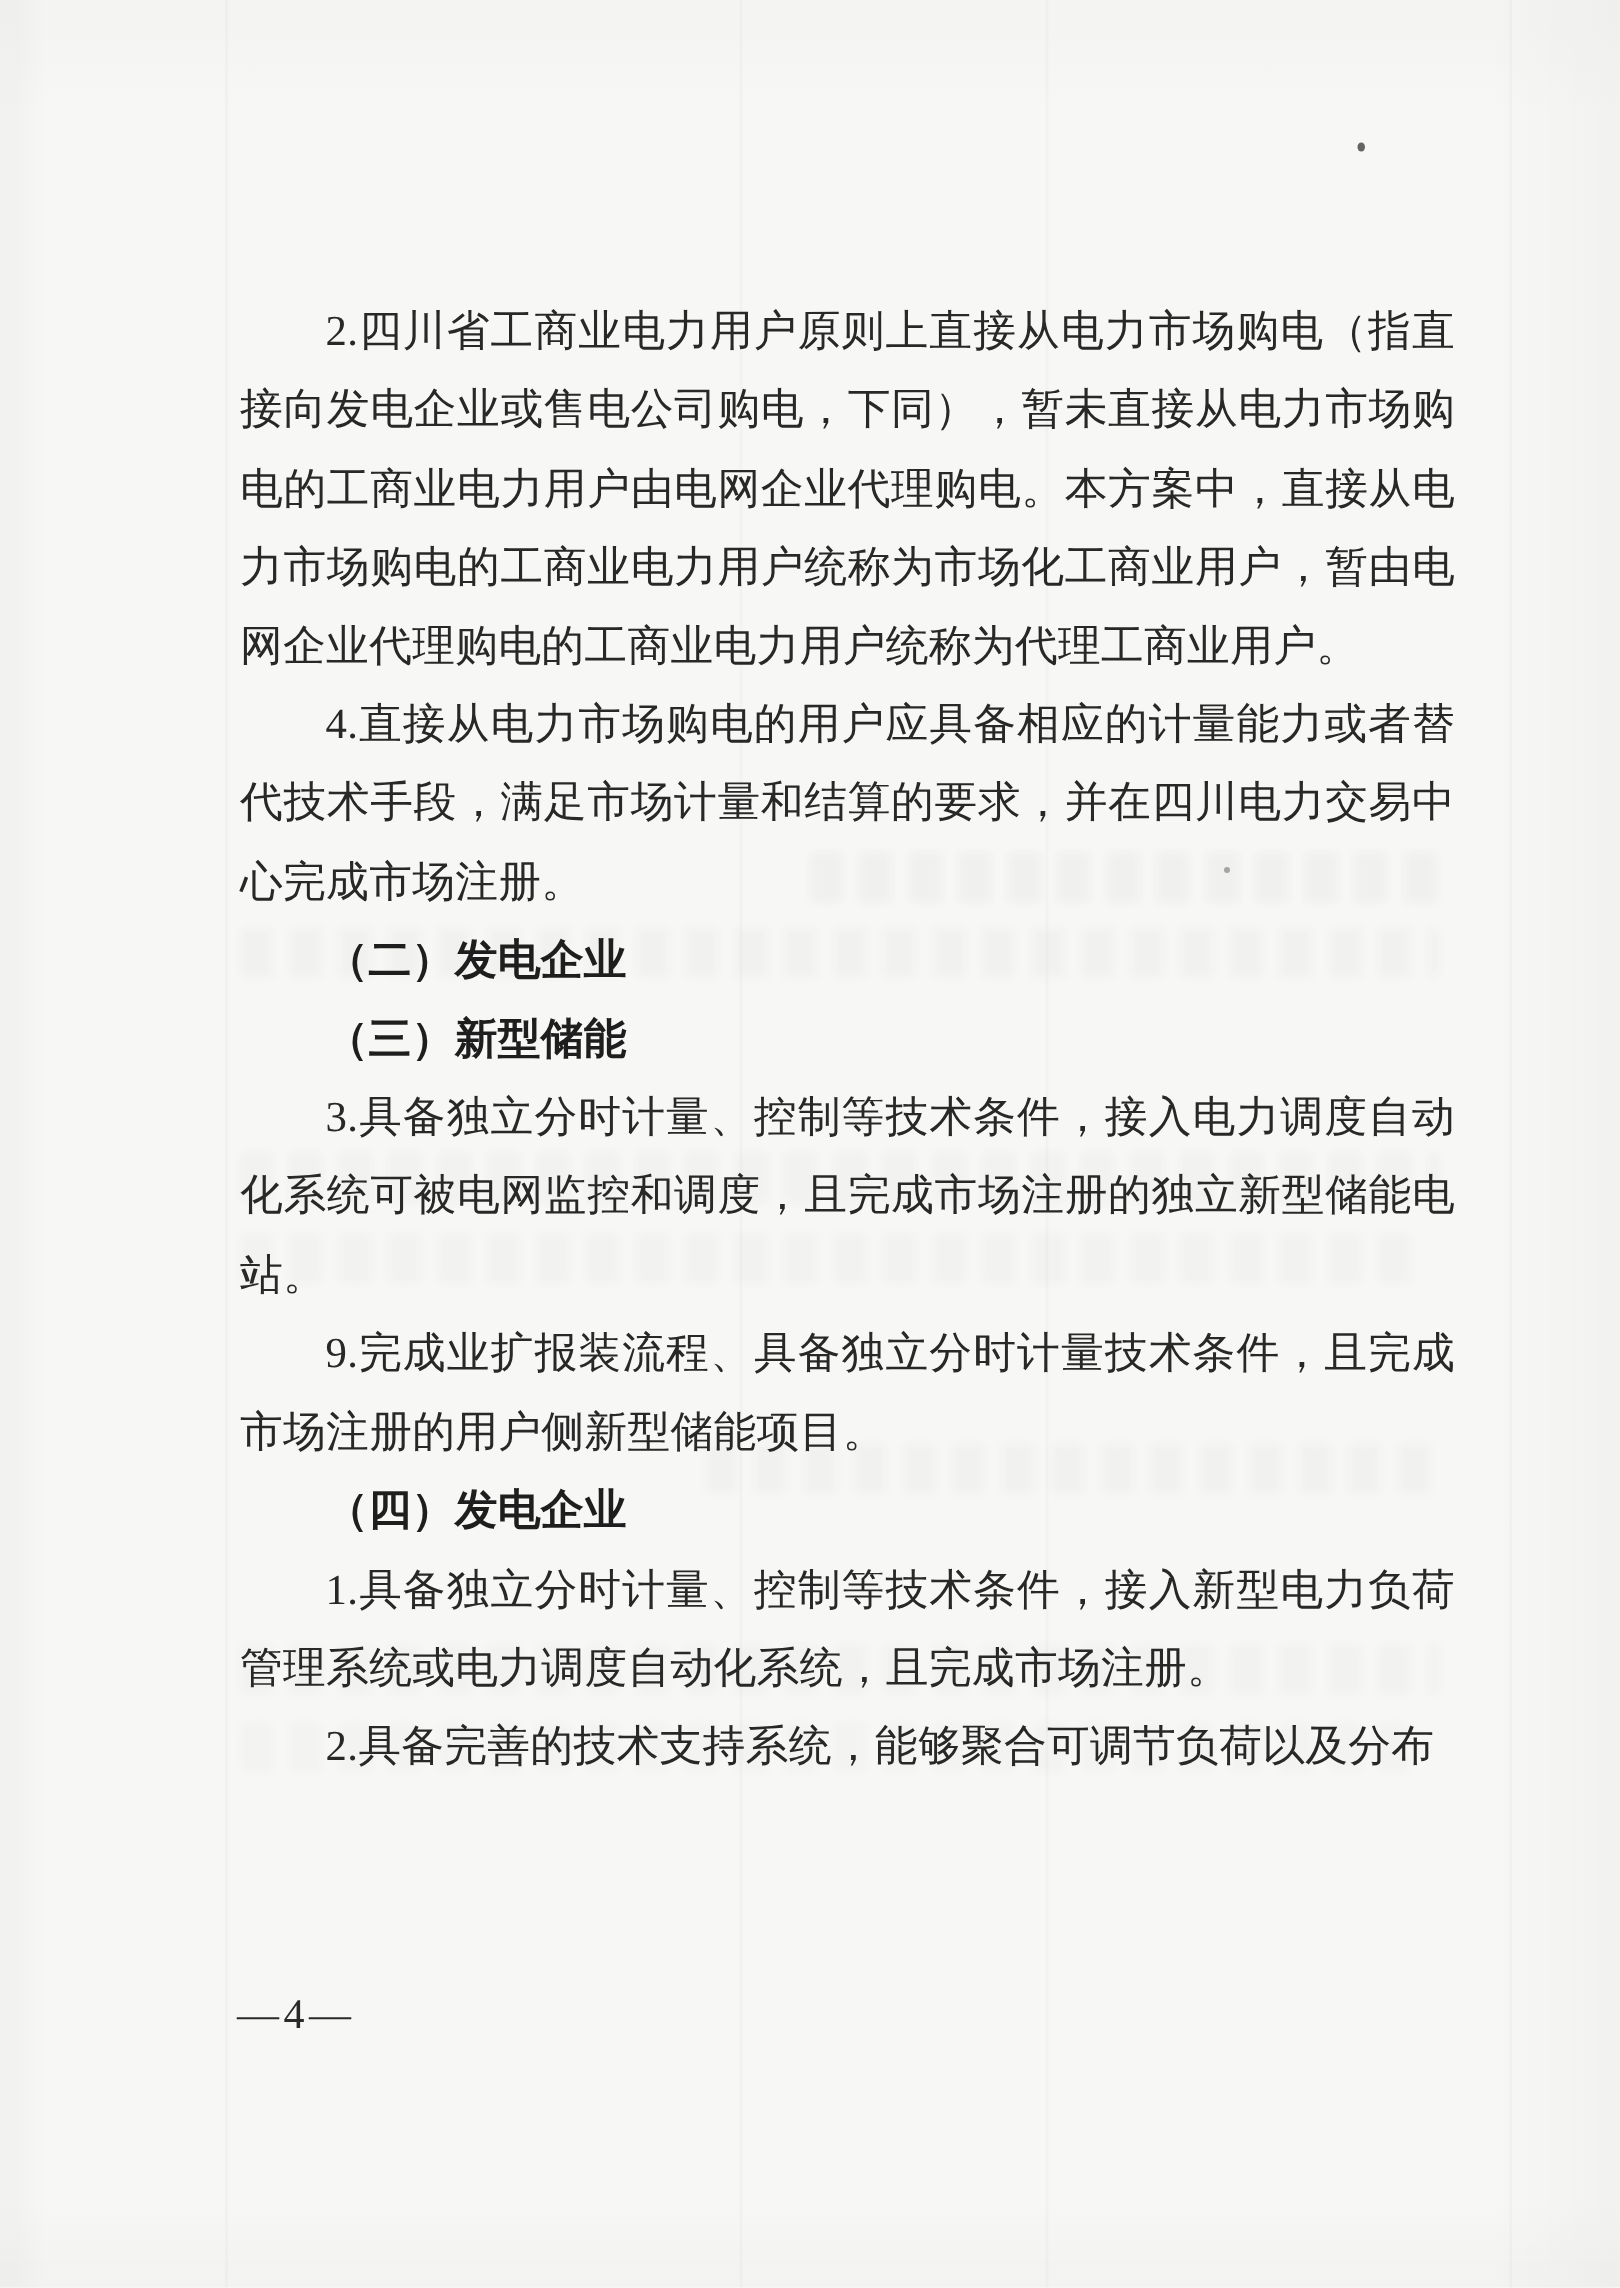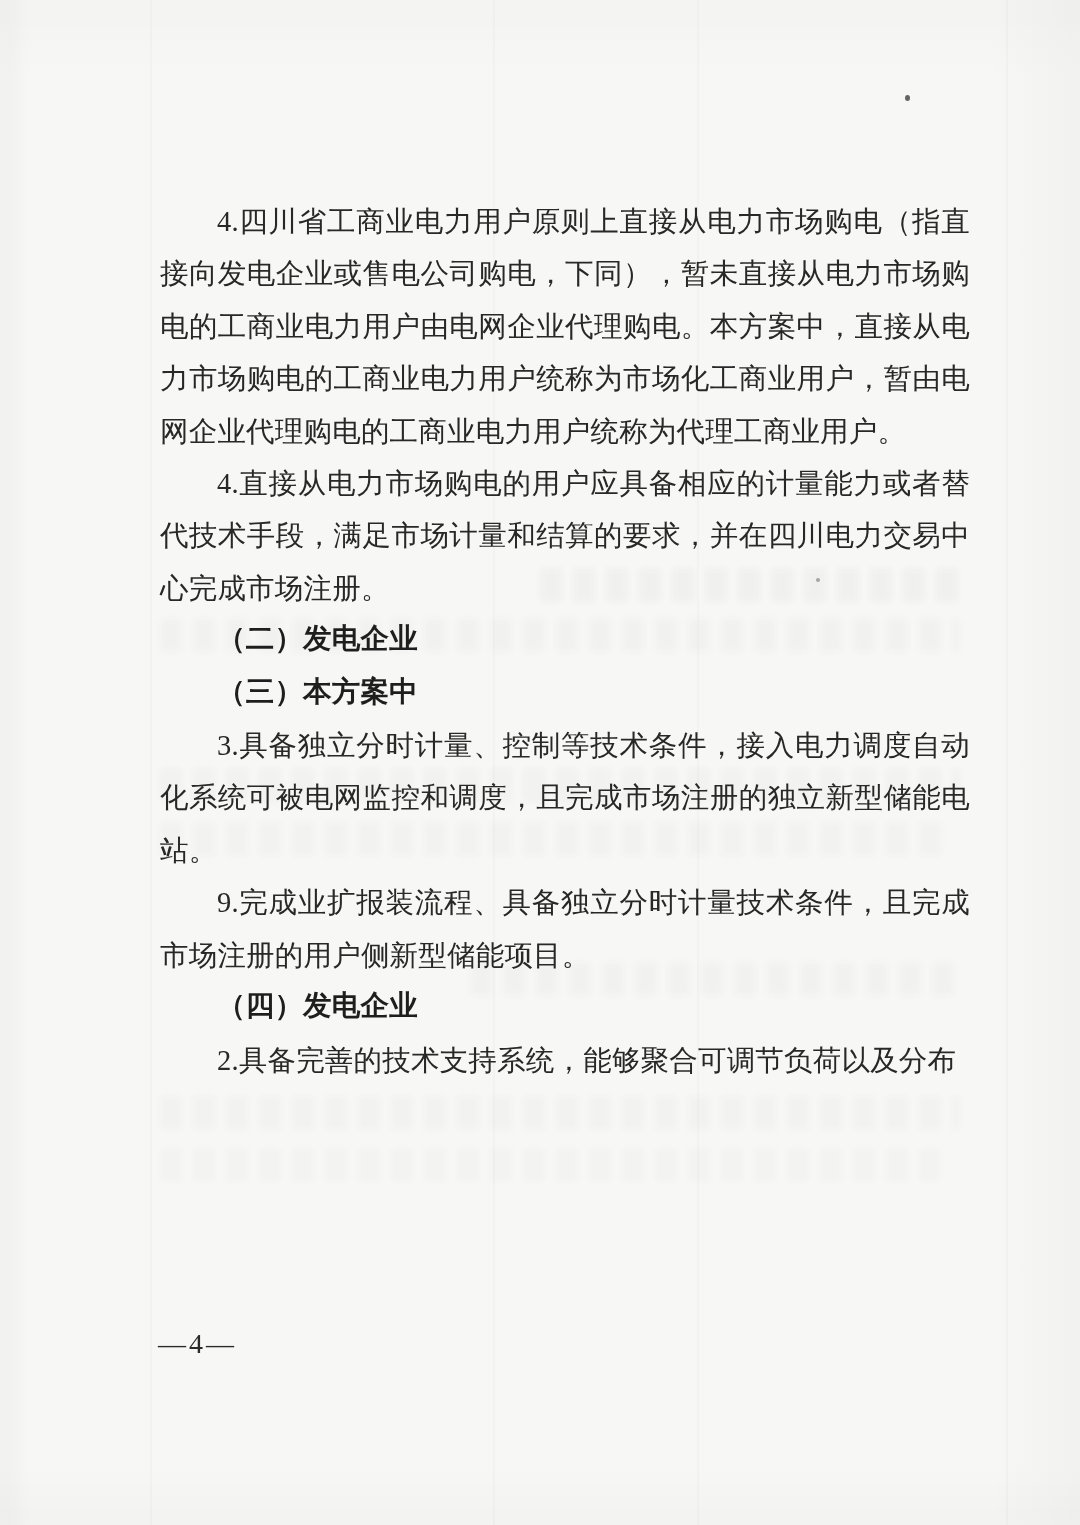--- a/index.html
+++ b/index.html
@@ -74,21 +74,20 @@
     text-align: justify;
     letter-spacing: 0.2px;
   }
   .doc-body p {
     margin: 0;
     text-indent: 2em;
   }
   .doc-body p.heading {
     font-weight: 700;
     color: #1e1e1e;
-    font-family: Liberation Mono, monospace;
   }
 
   .page-number {
     position: absolute;
     left: 158px;
     top: 1328px;
     font-size: 28px;
     color: #2a2a2a;
     letter-spacing: 3px;
   }
@@ -107,23 +106,24 @@
 <div class="ghost-row ghost-3"></div>
 <div class="ghost-row ghost-4"></div>
 <div class="ghost-row ghost-5"></div>
 <div class="ghost-row ghost-6"></div>
 <div class="ghost-row ghost-7"></div>
 
 <div class="speck speck-1"></div>
 <div class="speck speck-2"></div>
 
 <div class="doc-body">
-    <p class="para">4.四川省工商业电力用户原则上直接从电力市场购电（指直接向发电企业或售电公司购电，下同），暂未直接从电力市场购电的工商业电力用户由电网企业代理购电。本方案中，直接从电力市场购电的工商业电力用户统称为市场化工商业用户，暂由电网企业代理购电的工商业电力用户统称为代理工商业用户。</p>
+    <p class="para">2.四川省工商业电力用户原则上直接从电力市场购电（指直接向发电企业或售电公司购电，下同），暂未直接从电力市场购电的工商业电力用户由电网企业代理购电。本方案中，直接从电力市场购电的工商业电力用户统称为市场化工商业用户，暂由电网企业代理购电的工商业电力用户统称为代理工商业用户。</p>
     <p class="para">4.直接从电力市场购电的用户应具备相应的计量能力或者替代技术手段，满足市场计量和结算的要求，并在四川电力交易中心完成市场注册。</p>
     <p class="heading">（二）发电企业</p>
-    <p class="heading">（三）本方案中</p>
+    <p class="heading">（三）新型储能</p>
     <p class="para">3.具备独立分时计量、控制等技术条件，接入电力调度自动化系统可被电网监控和调度，且完成市场注册的独立新型储能电站。</p>
     <p class="para">9.完成业扩报装流程、具备独立分时计量技术条件，且完成市场注册的用户侧新型储能项目。</p>
     <p class="heading">（四）发电企业</p>
+    <p class="para">1.具备独立分时计量、控制等技术条件，接入新型电力负荷管理系统或电力调度自动化系统，且完成市场注册。</p>
     <p class="para">2.具备完善的技术支持系统，能够聚合可调节负荷以及分布</p>
   </div>
 
 <div class="page-number">—4—</div>
 
 </body></html>

